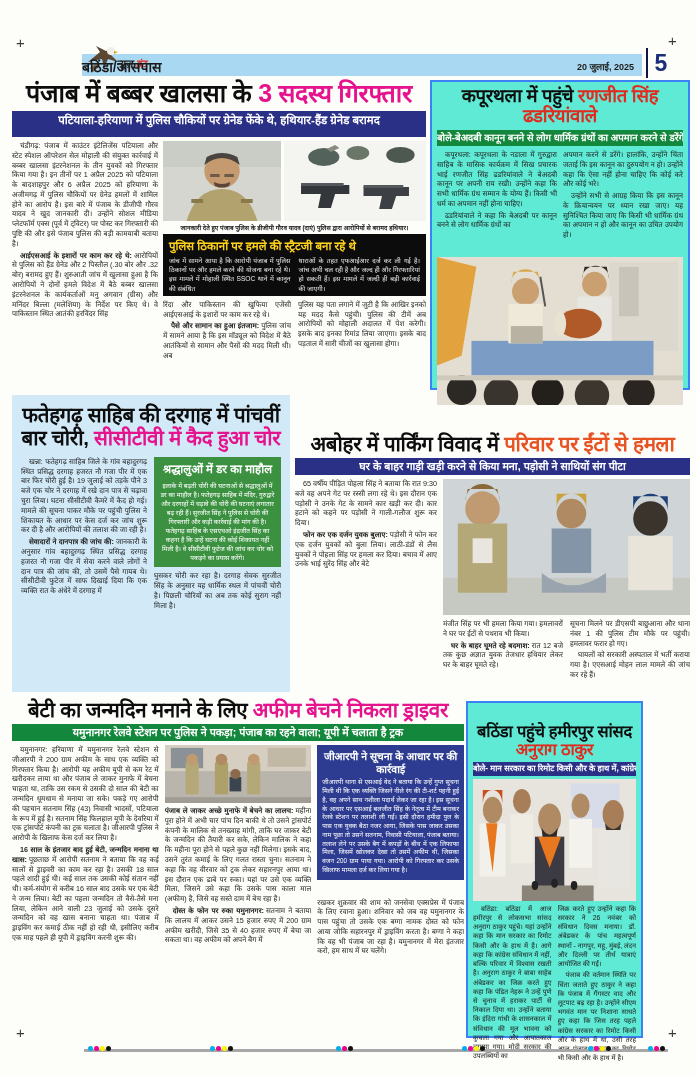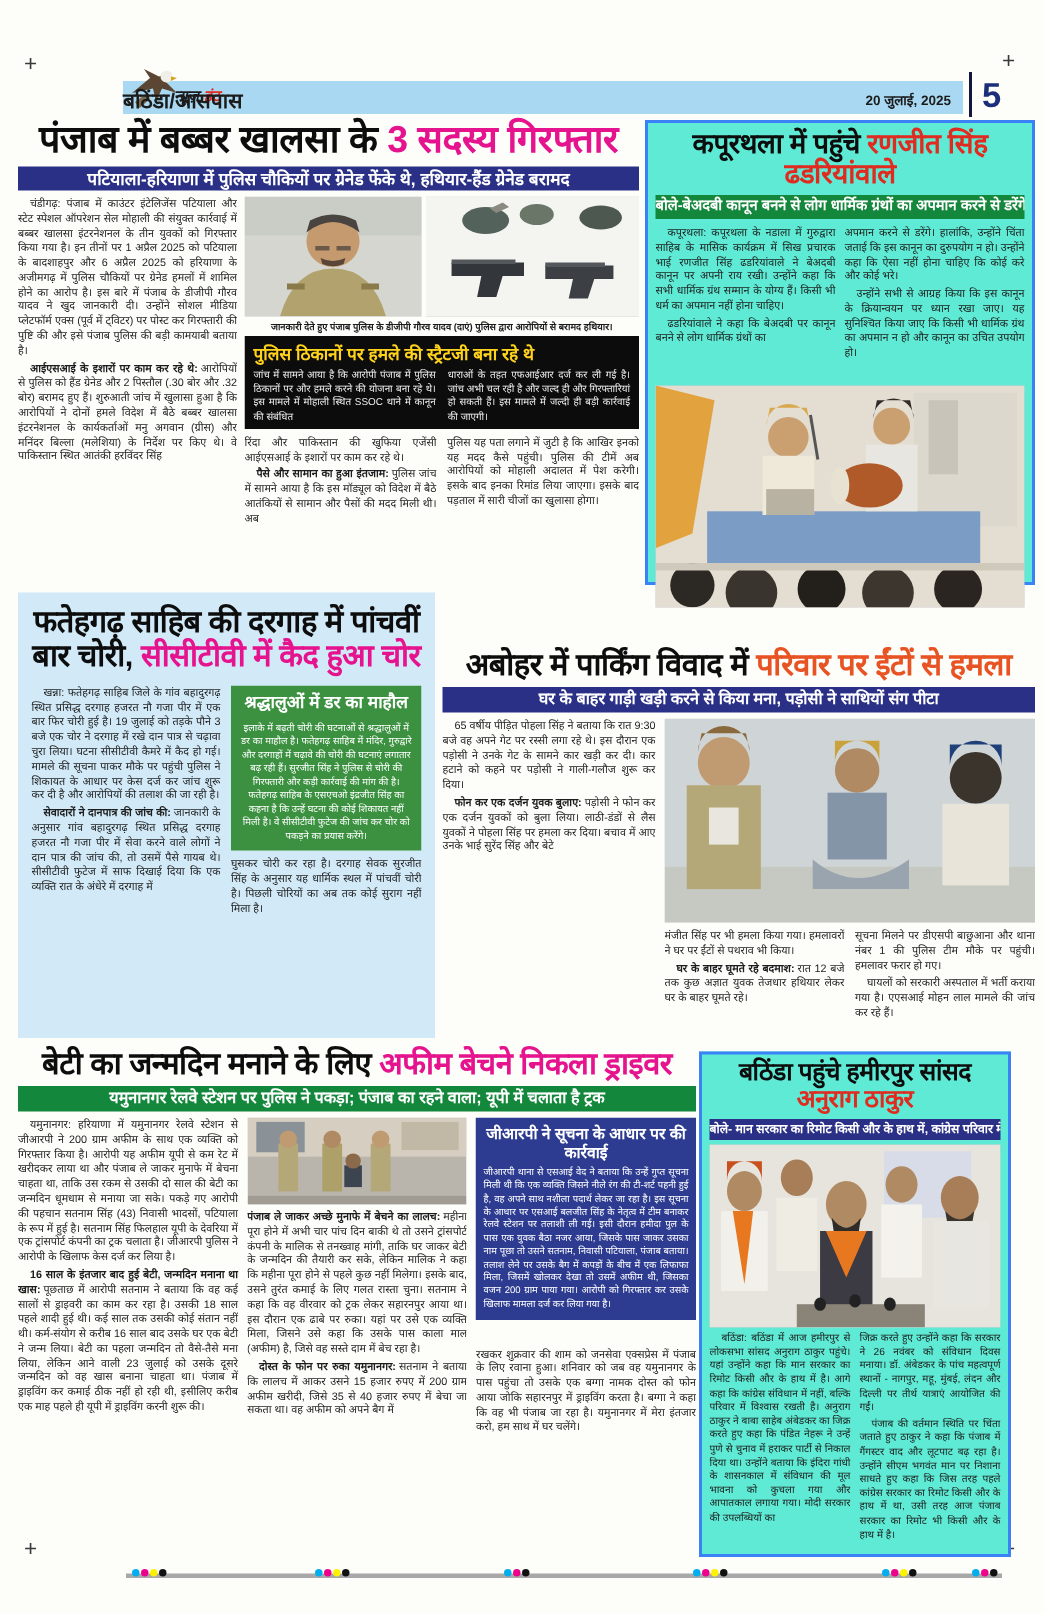--- a/index.html
+++ b/index.html
@@ -20,21 +20,21 @@
   .acc-pink{color:#e6138e;} .acc-red{color:#e02b20;} .acc-orange{color:#e85324;}
   .bar{color:#fff;text-align:center;font-weight:bold;overflow:hidden;white-space:nowrap;}
   .bar.navy{background:#2b3087;} .bar.green{background:#13873b;}
   .body-text{font-size:7.2px;line-height:1.36;text-align:justify;color:#1d1d1d;}
   .body-text p{margin:0 0 2px;} .body-text p.ind{text-indent:8px;}
   .lead{font-weight:bold;margin-right:2px;}
   .photo{overflow:hidden;background:#ccc;} .photo svg{display:block;width:100%;height:100%;}
   
   .art-babbar{position:absolute;left:12px;top:80px;width:414px;height:312px;}
   .art-babbar .headline{font-size:25px;}
-  .art-babbar .bar{height:16px;line-height:18px;font-size:11.5px;margin-top:4px;}
+  .art-babbar .bar{height:26px;line-height:18px;font-size:11.5px;margin-top:4px;}
   .bb-body{display:flex;gap:5px;margin-top:4px;height:252px;overflow:hidden;}
   .bb-col1{width:146px;flex:none;overflow:hidden;}
   .bb-right{flex:1;display:flex;flex-direction:column;overflow:hidden;}
   .bb-photos{display:flex;gap:3px;height:80px;flex:none;}
   .photo-dgp{width:118px;flex:none;} .photo-weapons{flex:1;}
   .bb-caption{font-size:6.3px;font-weight:bold;text-align:center;margin:2px 0;}
   .blackbox{background:#0c0c0c;color:#efefef;padding:3px 6px;flex:none;}
   .blackbox .bx-title{color:#ffd21c;text-align:left;font-size:11.5px;font-weight:bold;margin:1px 0 3px;}
   .blackbox .bx-cols{display:flex;gap:8px;}
   .blackbox .bx-cols div{flex:1;font-size:6.6px;line-height:1.4;text-align:justify;}
@@ -72,21 +72,21 @@
   .art-opium{position:absolute;left:12px;top:699px;width:452px;height:338px;}
   .art-opium .headline{font-size:20.5px;}
   .art-opium .bar{height:17px;line-height:17px;font-size:10.8px;margin-top:3px;}
   .op-body{display:flex;gap:6px;margin-top:4px;height:286px;overflow:hidden;}
   .op-col{flex:1;overflow:hidden;display:flex;flex-direction:column;}
   .op-photo{height:58px;flex:none;margin-bottom:3px;}
   .bluebox{background:#2d3c90;color:#fff;padding:5px 5px;flex:none;margin-bottom:18px;}
   .bluebox .bb2-title{font-size:10.5px;font-weight:bold;text-align:center;line-height:1.2;margin-bottom:3px;}
   .bluebox .bb2-text{font-size:6.35px;line-height:1.38;text-align:justify;}
   
-  .art-anurag{position:absolute;left:466px;top:701px;width:208px;height:337px;padding:4px 5px;}
+  .art-anurag{position:absolute;left:466px;top:701px;width:177px;height:337px;padding:20px 5px;}
   .art-anurag .headline{font-size:16.5px;}
   .art-anurag .bar{height:14px;line-height:14px;font-size:8.2px;margin-top:3px;background:#2b3087;}
   .an-photo{height:122px;margin-top:3px;}
   .an-cols{display:flex;gap:6px;margin-top:3px;height:168px;overflow:hidden;}
   .an-cols div{flex:1;overflow:hidden;}
   .an-cols .body-text, .an-cols p{font-size:6.8px;}
   
   .press-line{position:absolute;left:84px;top:1049px;width:584px;height:3px;background:#a8a8a8;}
   .cmyk{position:absolute;top:1046px;display:flex;gap:1px;}
   .cmyk i{width:5px;height:5px;border-radius:50%;display:block;}

